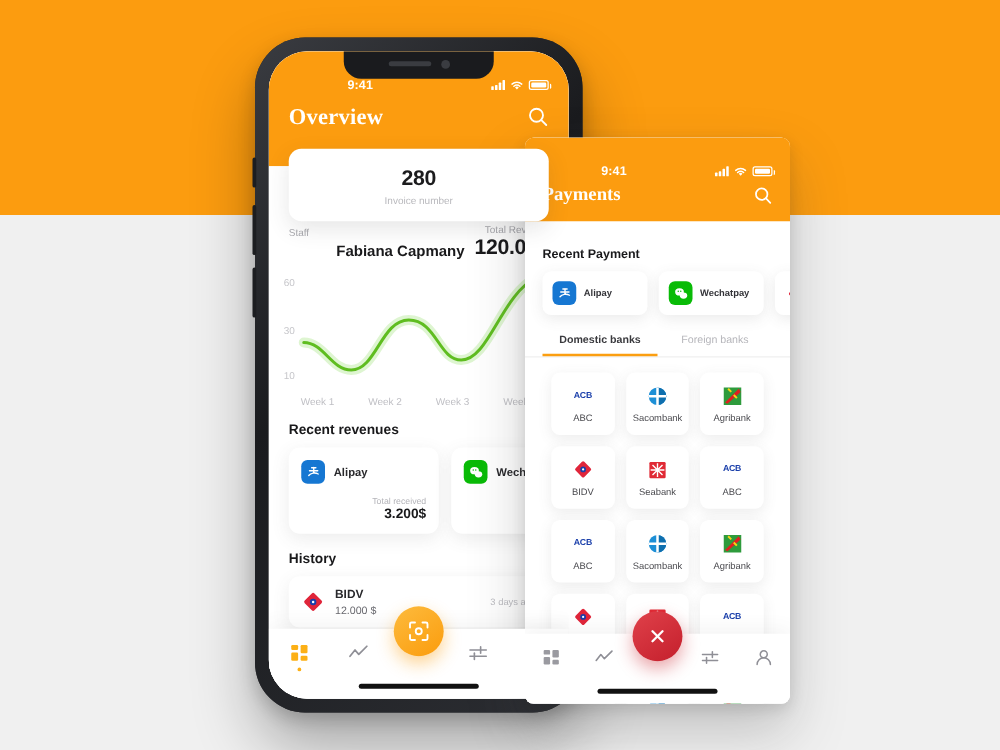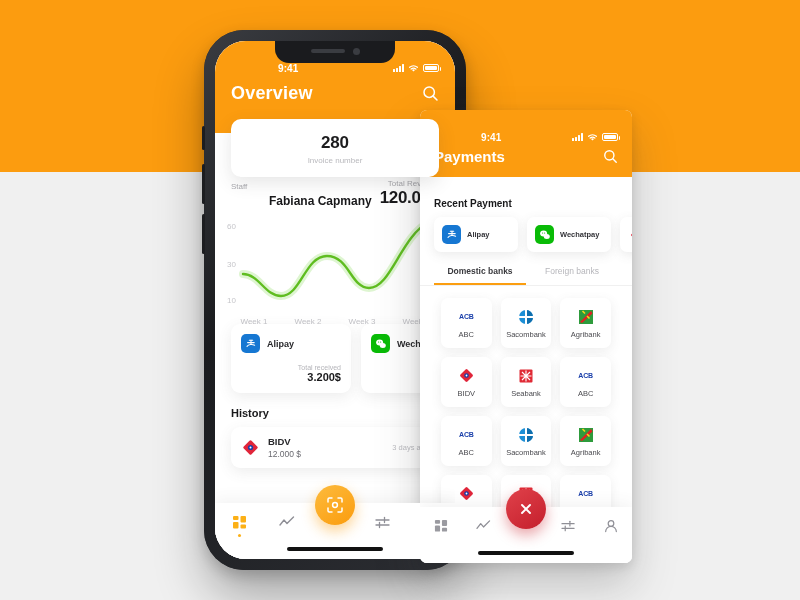--- a/index.html
+++ b/index.html
@@ -77,21 +77,21 @@
   .sb-time { letter-spacing: .1px; }
   .sb-right { display: flex; align-items: center; gap: 4px; }
   .bars { display: flex; align-items: flex-end; gap: 1px; height: 8px; }
   .bars i { display: block; width: 2px; background: #fff; border-radius: .5px; }
   .bars i:nth-child(1){height:3px} .bars i:nth-child(2){height:4.5px}
   .bars i:nth-child(3){height:6px} .bars i:nth-child(4){height:8px}
   .batt { width: 16px; height: 8px; border: 1px solid #fff; border-radius: 2px; position: relative; }
   .batt:after { content:""; position:absolute; right:-3px; top:2px; width:1.5px;height:4px;background:#fff;border-radius:0 1px 1px 0;}
   .batt i { position:absolute; left:1px; top:1px; bottom:1px; right:1px; background:#fff; border-radius:1px;}
 
-  .ov-titlerow { display:flex; align-items:center; justify-content:space-between; padding-top: 12px; }
+  .ov-titlerow { display:flex; align-items:center; justify-content:space-between; padding-top: 12px; font-family: Liberation Serif, serif; }
   .ov-title { color:#fff; font-size: 18px; font-weight: bold; letter-spacing:.2px; }
 
   .kpi-card {
     position: absolute; left: 16px; right: 16px; top: 78px;
     background:#fff; border-radius: 10px; padding: 14px 0 12px;
     box-shadow: 0 6px 18px rgba(60,60,60,.13);
     display:flex; z-index: 6;
   }
   .kpi { flex:1; text-align:center; }
   .kpi + .kpi { border-left: 4px solid #0f172a; }
@@ -266,20 +266,21 @@
             <path d="M28 58 C 44 58, 50 80, 66 80 C 86 80, 90 40, 112 40 C 134 40, 136 72, 154 72 C 176 72, 186 20, 214 6" stroke="#5fbd20" stroke-width="2.4" fill="none" stroke-linecap="round"></path>
           </svg>
           <div class="x-labs" style="position:absolute;left:0;right:0;bottom:-2px">
             <span>Week 1</span>
             <span>Week 2</span>
             <span>Week 3</span>
             <span>Week 4</span>
           </div>
         </div>
 
+        <div class="sec-title">Recent revenues</div>
         <div class="rev-row">
           <div class="rev-card">
             <div class="rev-top">
               <span class="ico alipay">
                 <svg width="12" height="12" viewBox="0 0 12 12">
                     <path d="M2 8.4c1.6-2 5-2.6 7.6-1.2M4.3 2.2h3.4M6 2v4.4M2.6 4.6h6.6" stroke="#fff" stroke-width="1.1" fill="none" stroke-linecap="round"></path>
                   </svg>
               </span>
               <span class="rev-name">Alipay</span>
             </div>

